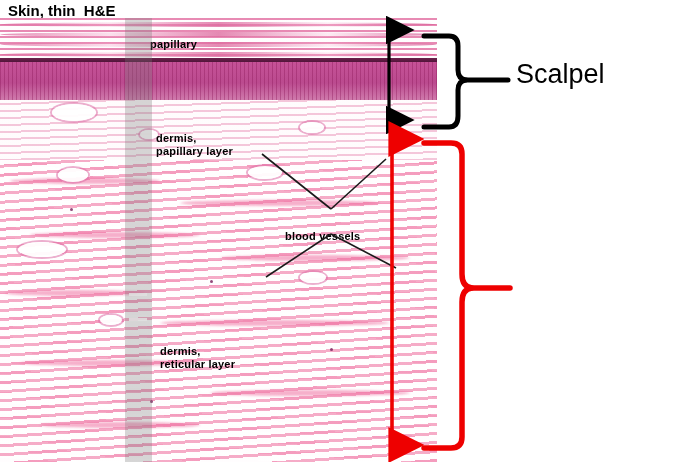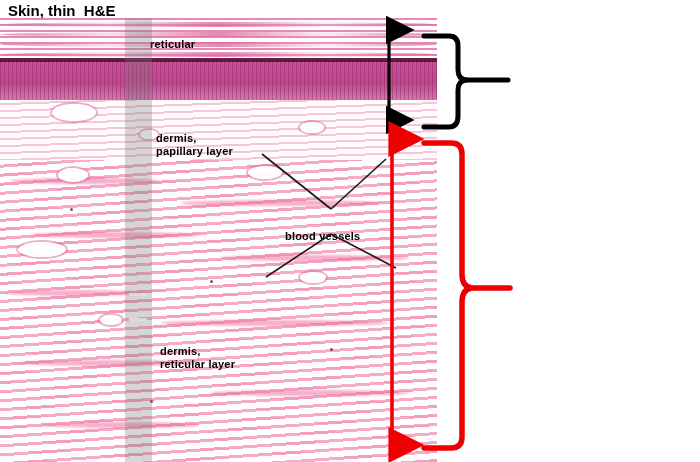--- a/index.html
+++ b/index.html
@@ -166,21 +166,21 @@
       <div class="vesselblob" style="left:248px;top:6px;width:34px;height:13px;"></div>
       <div class="vesselblob" style="left:18px;top:82px;width:48px;height:15px;"></div>
       <div class="vesselblob" style="left:300px;top:112px;width:26px;height:11px;"></div>
       <div class="vesselblob" style="left:100px;top:155px;width:22px;height:10px;"></div>
       <div class="nucleus" style="left:70px;top:48px;"></div>
       <div class="nucleus" style="left:210px;top:120px;"></div>
       <div class="nucleus" style="left:330px;top:188px;"></div>
       <div class="nucleus" style="left:150px;top:240px;"></div>
     </div>
 
-    <div class="imglabel" id="lbl-epidermis">reticular</div>
+    <div class="imglabel" id="lbl-epidermis">papillary</div>
     <div class="imglabel" id="lbl-papillary">dermis,
 papillary layer</div>
     <div class="imglabel" id="lbl-vessels">blood vessels</div>
     <div class="imglabel" id="lbl-reticular">dermis,
 reticular layer</div>
   </div>
 
   <div id="greyband">
     <div class="tick" style="top:275px"></div>
     <div class="tick" style="top:300px"></div>
@@ -221,14 +221,15 @@
     <g stroke="#ee0000" stroke-width="3.6" fill="none">
       <line x1="392" y1="139" x2="392" y2="445" marker-start="url(#redUp)" marker-end="url(#redDown)"></line>
     </g>
 
     <g stroke="#ee0000" stroke-width="5.5" fill="none" stroke-linecap="round" stroke-linejoin="round">
       <path d="M424 143 L451 143 Q462 143 462 154 L462 274 Q462 287 472 288 Q462 289 462 302 L462 437 Q462 448 451 448 L424 448"></path>
     </g>
     <line x1="472" y1="288" x2="510" y2="288" stroke="#ee0000" stroke-width="5.5" stroke-linecap="round"></line>
   </svg>
 
+  <div class="anno" id="txt-scalpel">Scalpel</div>
 
 </div>
 
 </body></html>

